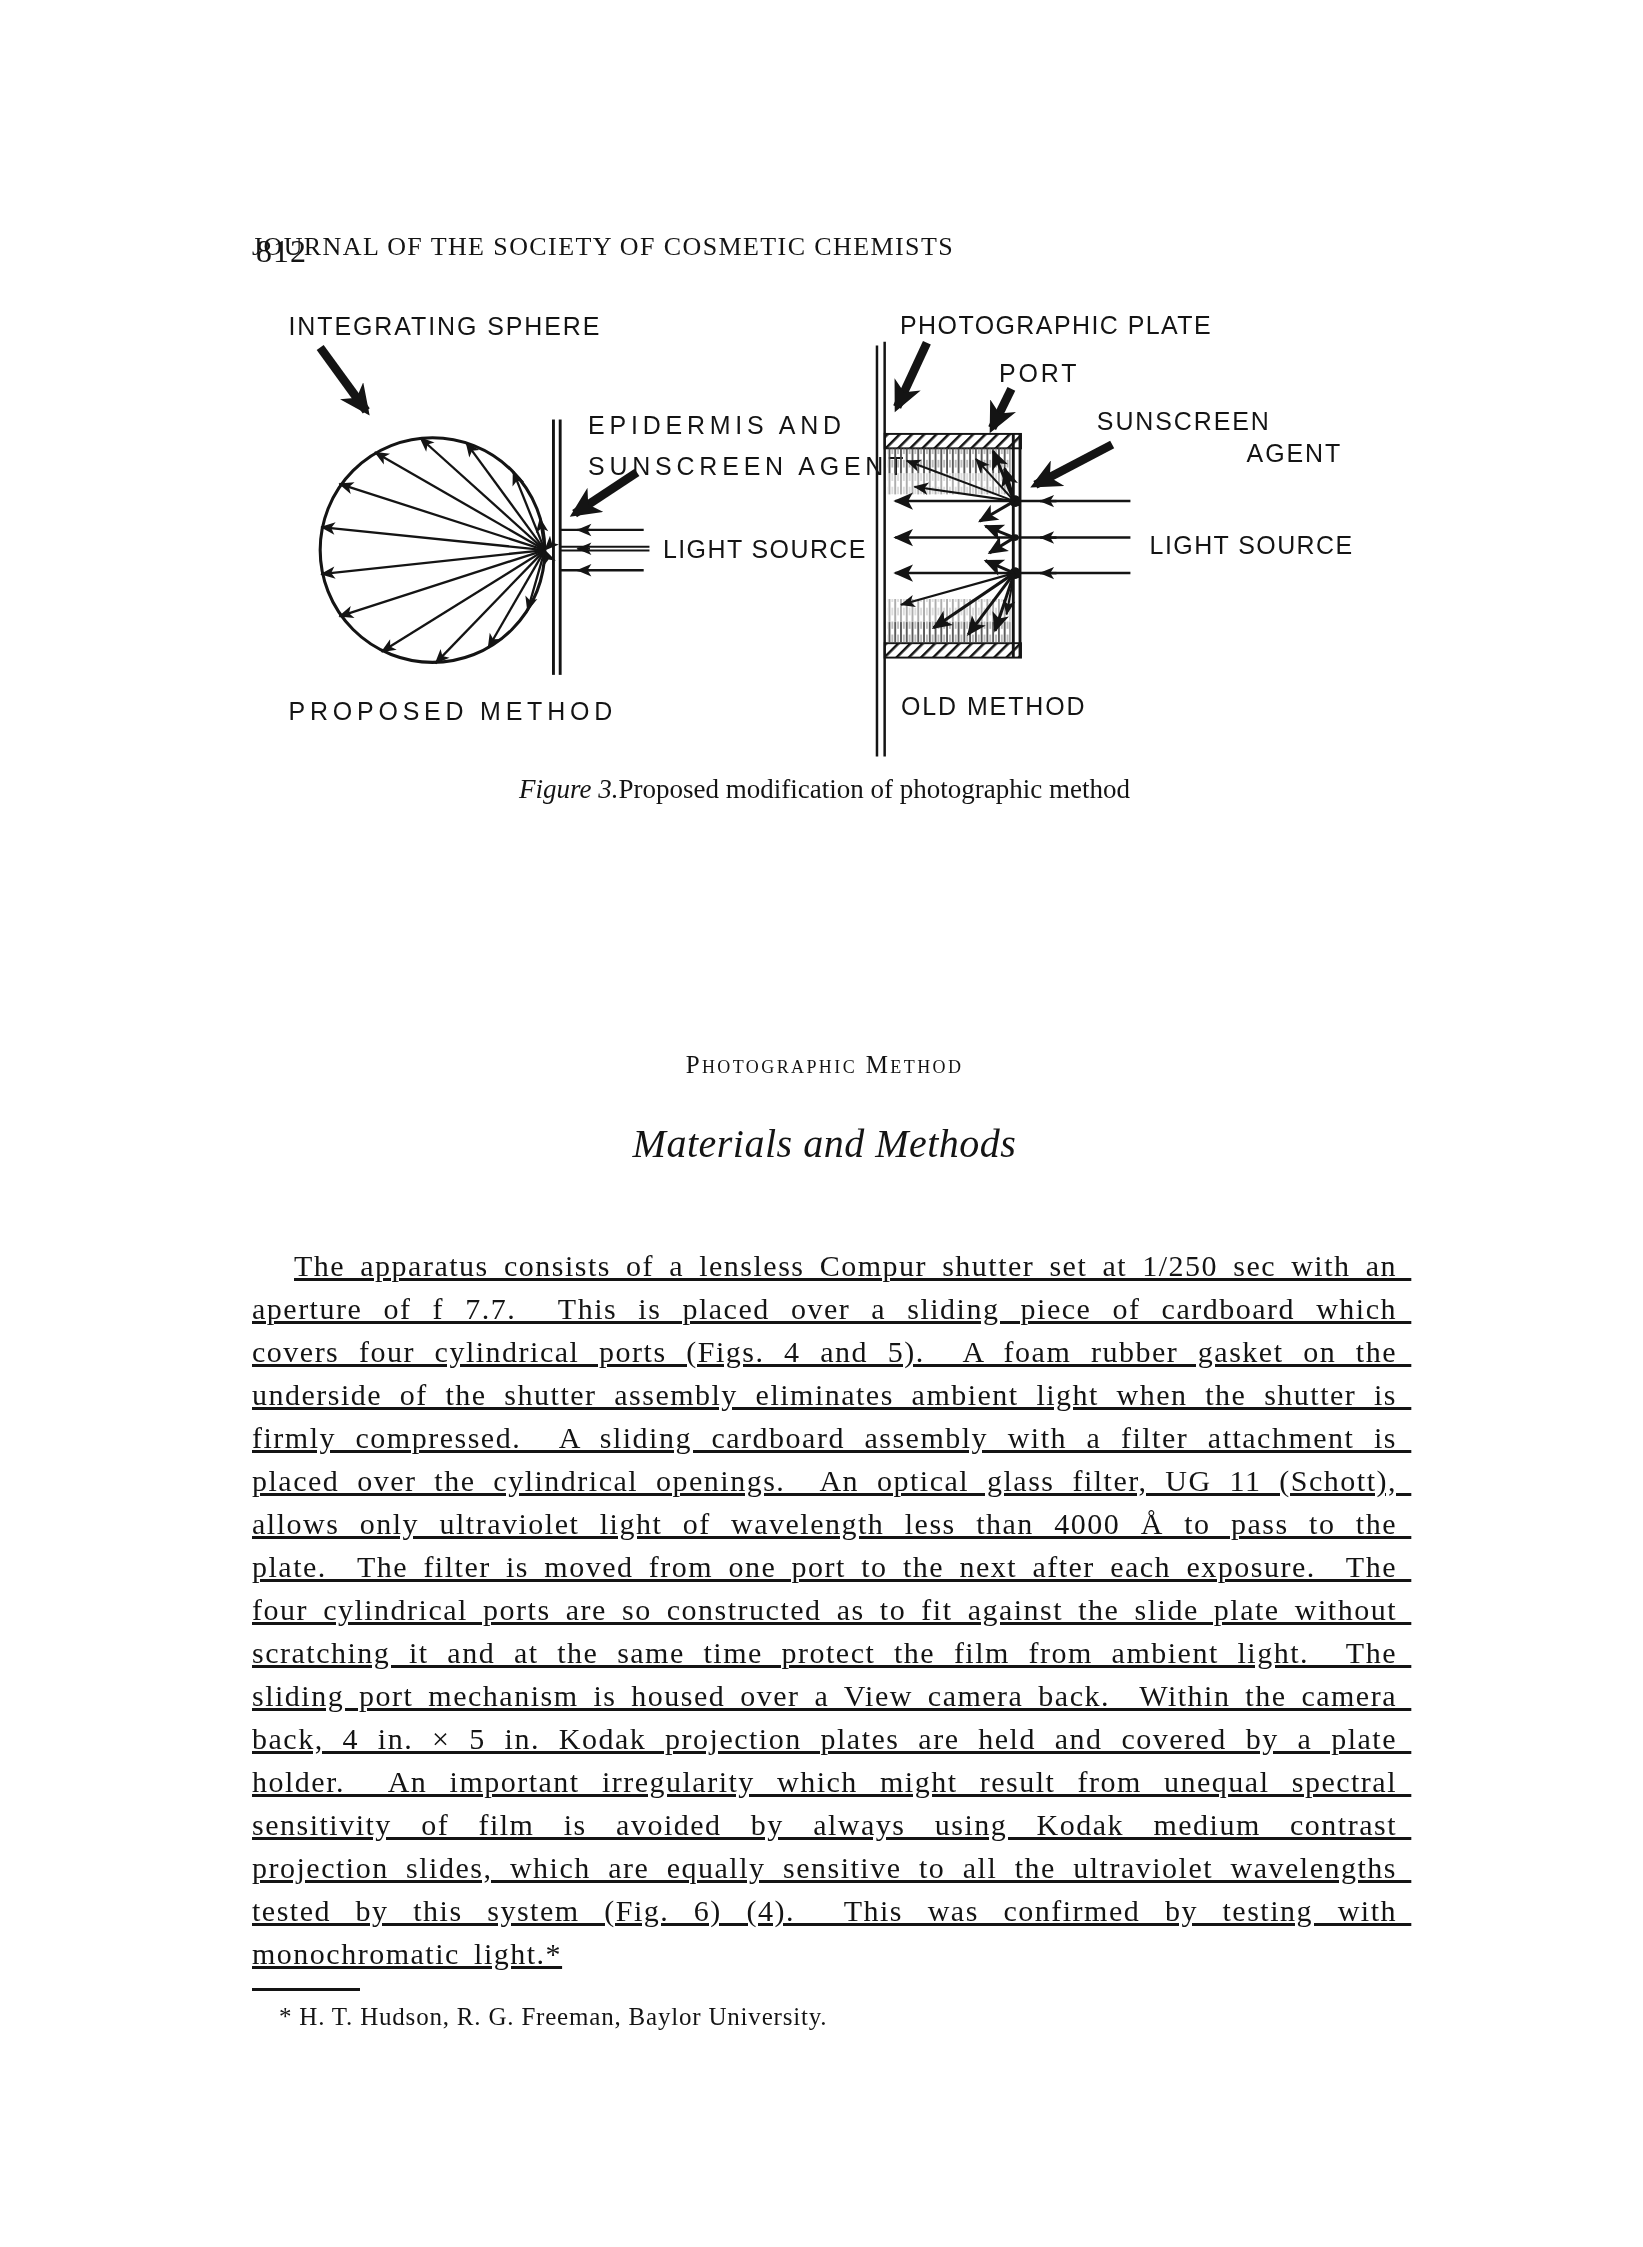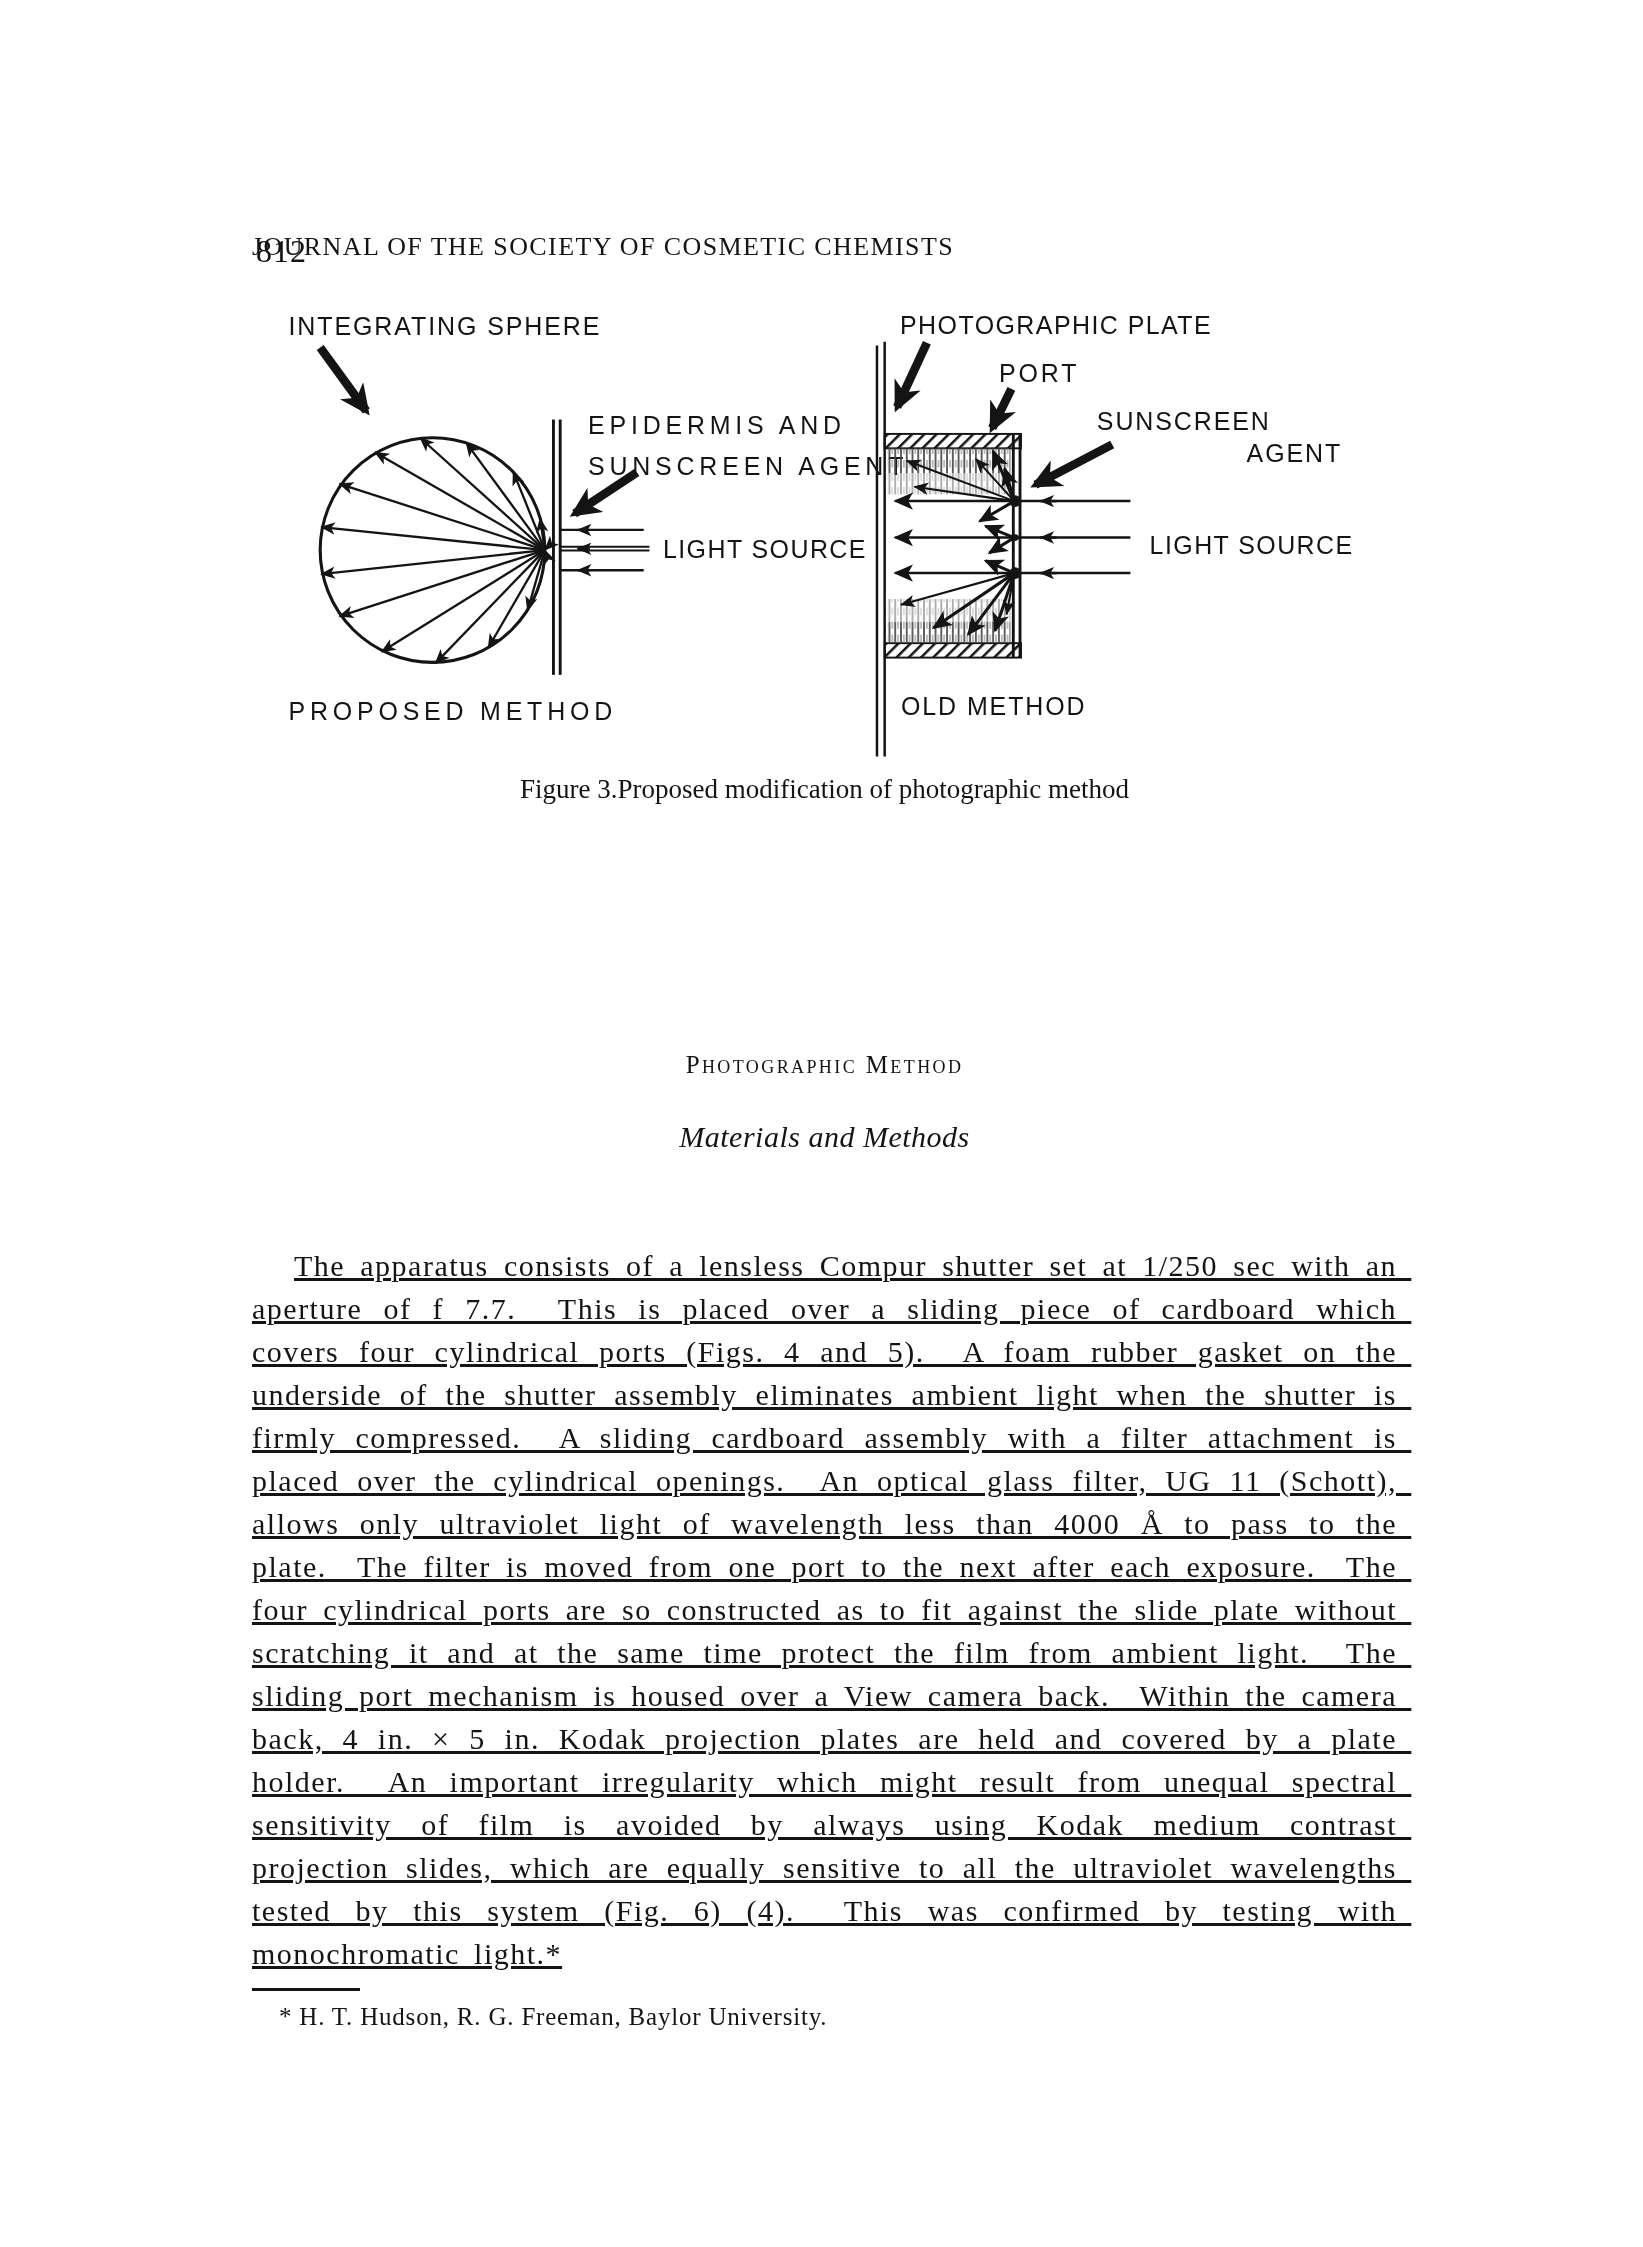--- a/index.html
+++ b/index.html
@@ -16,37 +16,37 @@
     text-align:left; font-size:26px; letter-spacing:1.4px;
   }
   .figure-svg { position:absolute; left:240px; top:288px; width:1201px; height:480px; }
   .figure-svg text {
     font-family:"Liberation Sans", sans-serif; font-size:26px; fill:#141414;
   }
   .caption {
     position:absolute; left:252px; top:774px; width:1145px;
     text-align:center; font-size:27px;
   }
-  .caption .fig-label { }
+  .caption .fig-label { font-style:italic; }
   .body {
     position:absolute; left:252px; width:1145px; margin:0;
     font-size:30px; line-height:43px; text-align:justify;
     letter-spacing:1.5px; word-spacing:5.3px; white-space:pre-wrap;
   }
   .p1 { top:866px; }
   .p2 { top:1244px; text-indent:42px;text-decoration:underline; }
   .ital { font-style:italic; }
   .sechead {
     position:absolute; left:252px; top:1051px; width:1145px; margin:0;
     text-align:center; font-size:25px; font-weight:normal;
     font-variant:small-caps; letter-spacing:2.4px;
   }
   .subhead {
     position:absolute; left:252px; top:1120px; width:1145px; margin:0;
-    text-align:center; font-size:30px; font-weight:normal; font-style:italic;
+    text-align:center; font-size:40px; font-weight:normal; font-style:italic;
     letter-spacing:0.5px;
   }
   .fnrule { position:absolute; left:252px; top:1988px; width:108px; height:2.9px; background:#141414; }
   .footnote {
     position:absolute; left:279px; top:2003px; width:1114px; margin:0;
     font-size:25px; letter-spacing:0.8px;
   }
 </style>
 </head>
 <body>

